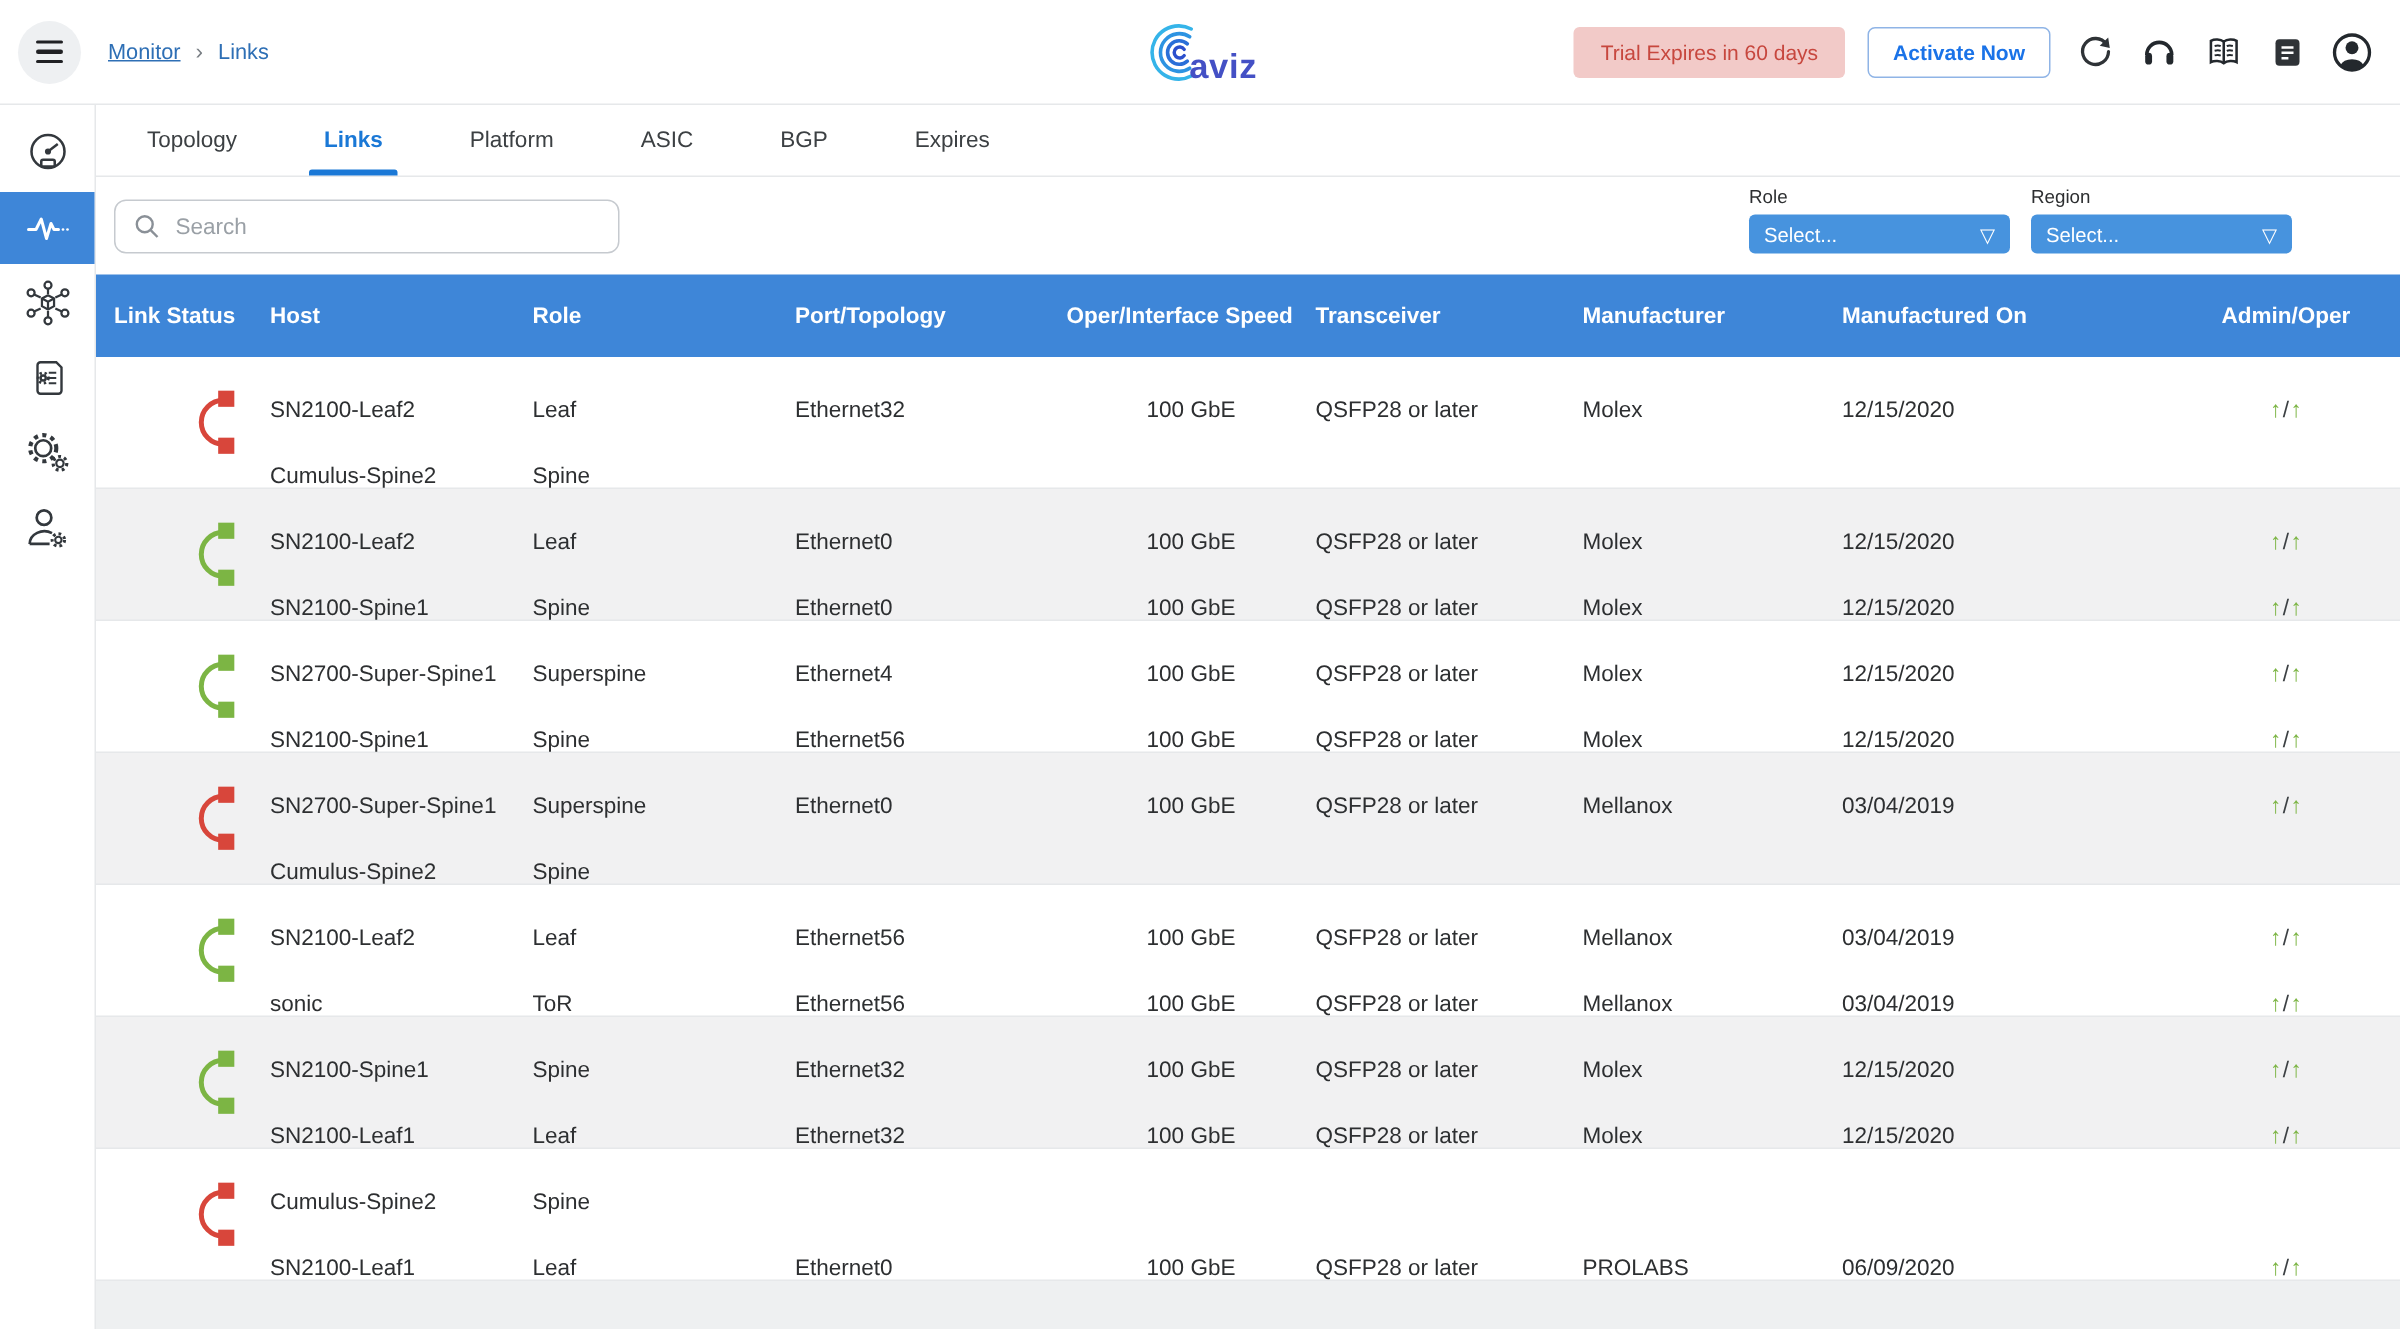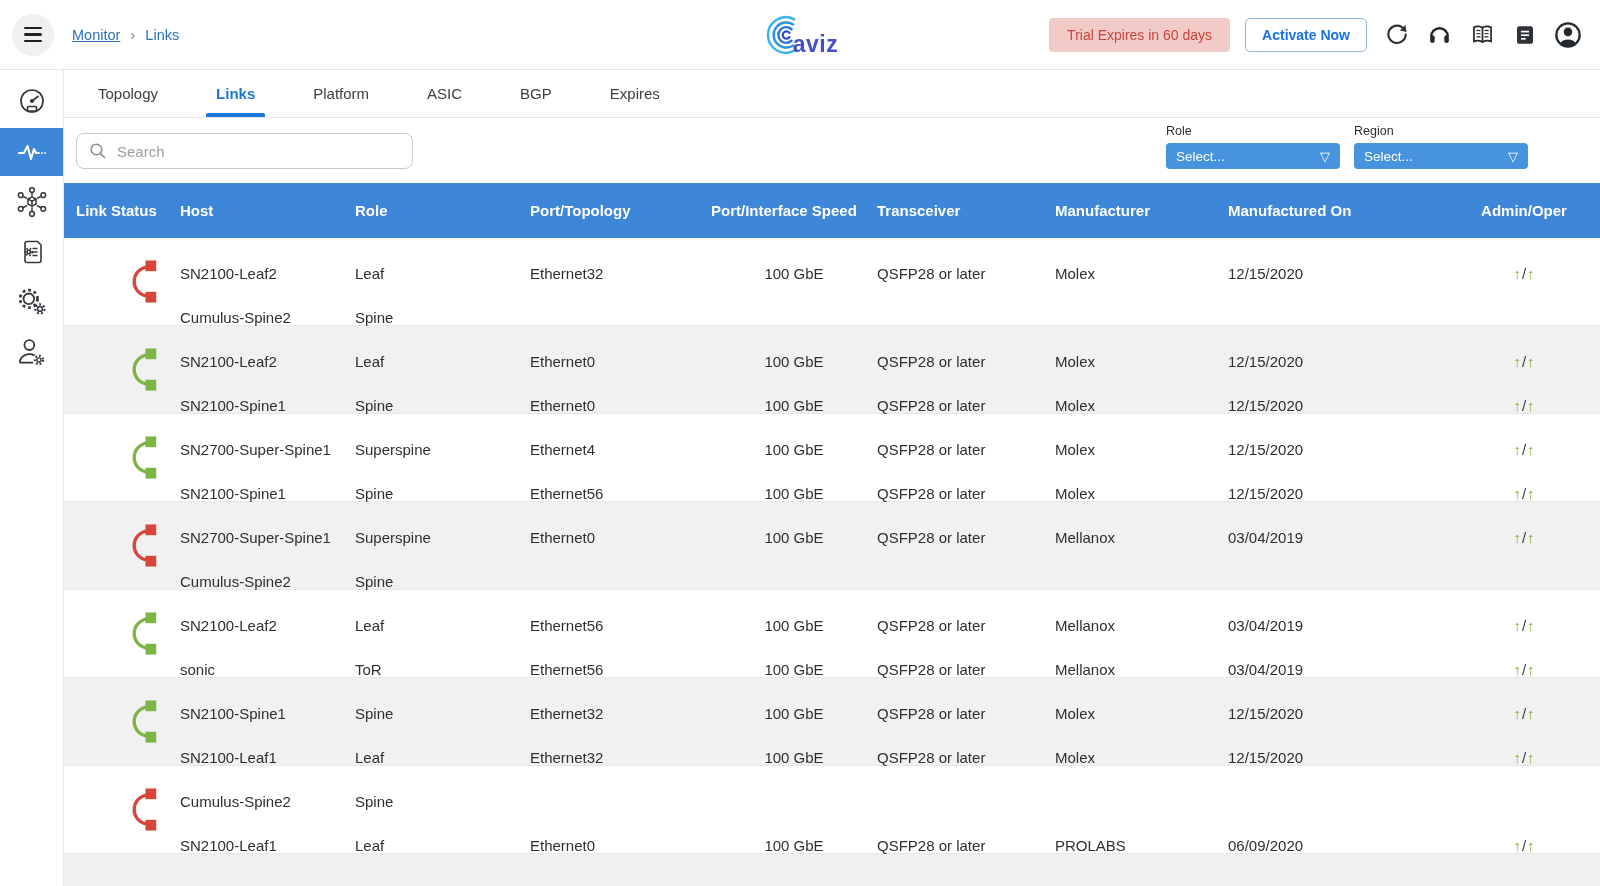--- a/index.html
+++ b/index.html
@@ -269,21 +269,21 @@
           </div>
         </div>
       </div>
 
       <div class="table">
         <div class="t-header">
             <span class="cell c-status">Link Status</span>
             <span class="cell c-host">Host</span>
             <span class="cell c-role">Role</span>
             <span class="cell c-port">Port/Topology</span>
-            <span class="cell c-speed">Port/Interface Speed</span>
+            <span class="cell c-speed">Oper/Interface Speed</span>
             <span class="cell c-trans">Transceiver</span>
             <span class="cell c-mfr">Manufacturer</span>
             <span class="cell c-mfo">Manufactured On</span>
             <span class="cell c-adminoper">Admin/Oper</span>
           </div>
         <div class="t-body">
         <div class="row-group">
           <div class="cell c-status">
             <svg class="link-arc down" width="30" height="47" viewBox="0 0 30 48">
               <path d="M21 9 A 15 15 0 0 0 21 39" fill="none" stroke="currentColor" stroke-width="3.4"></path>

